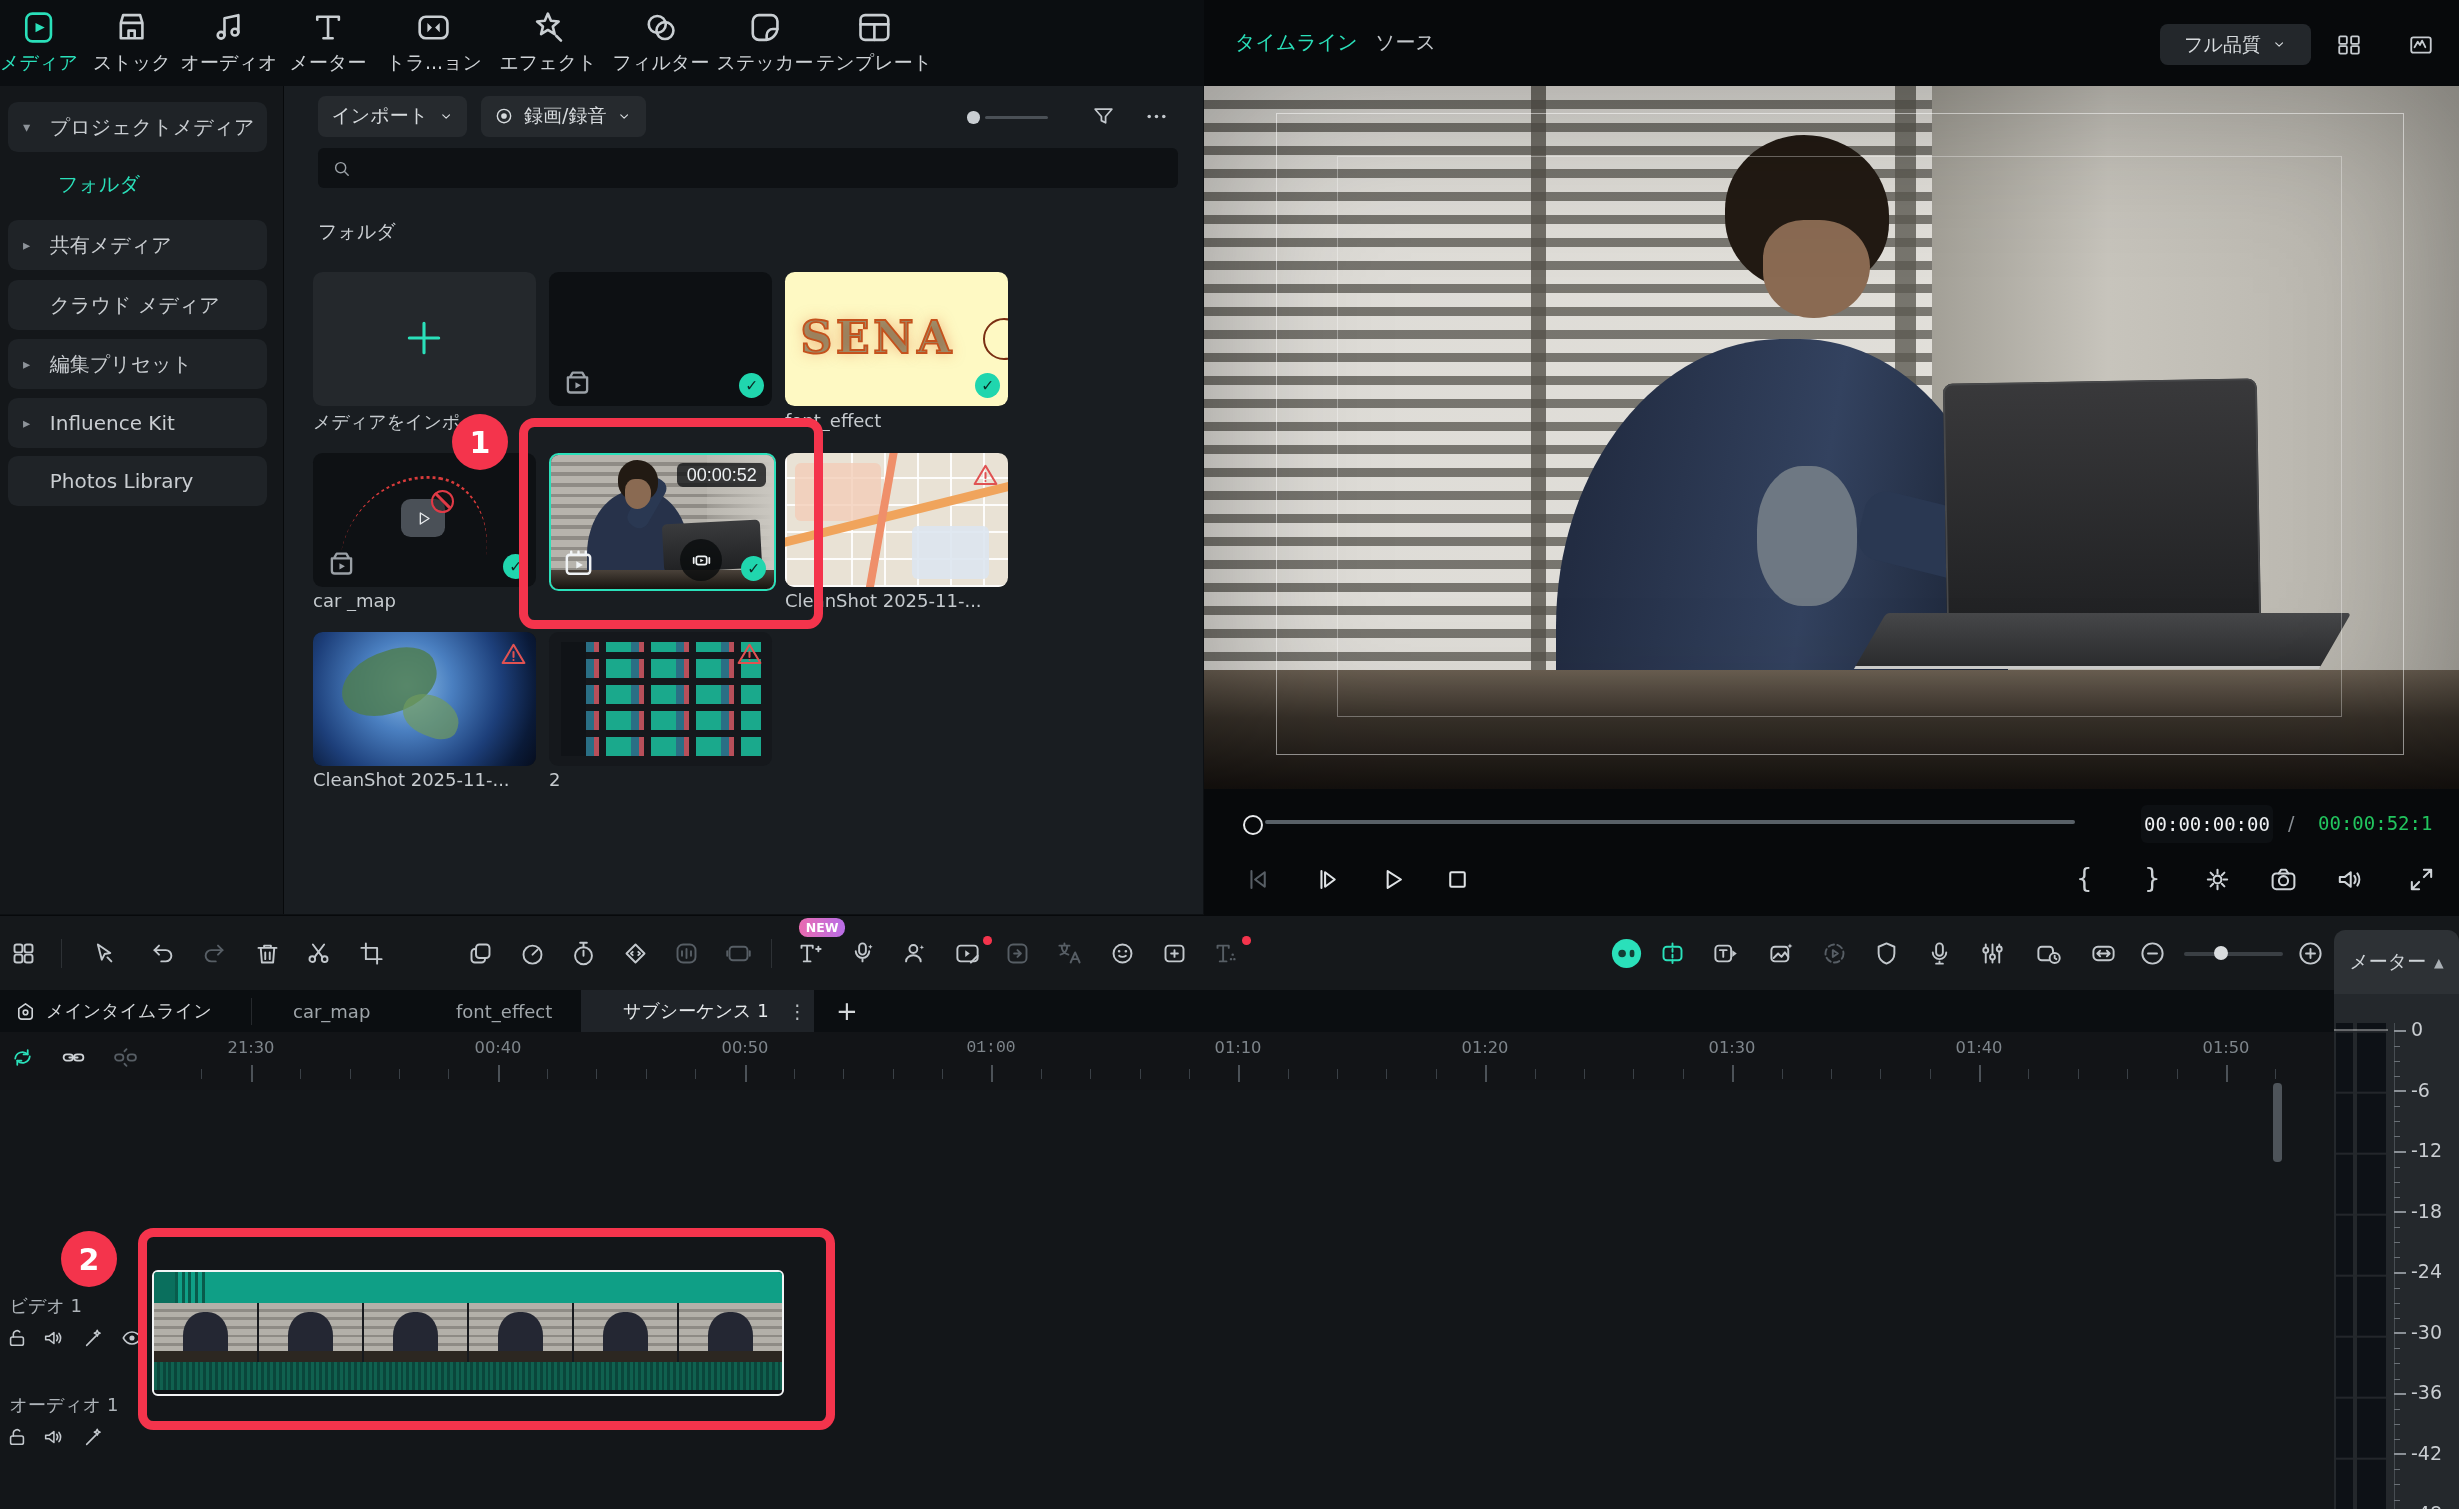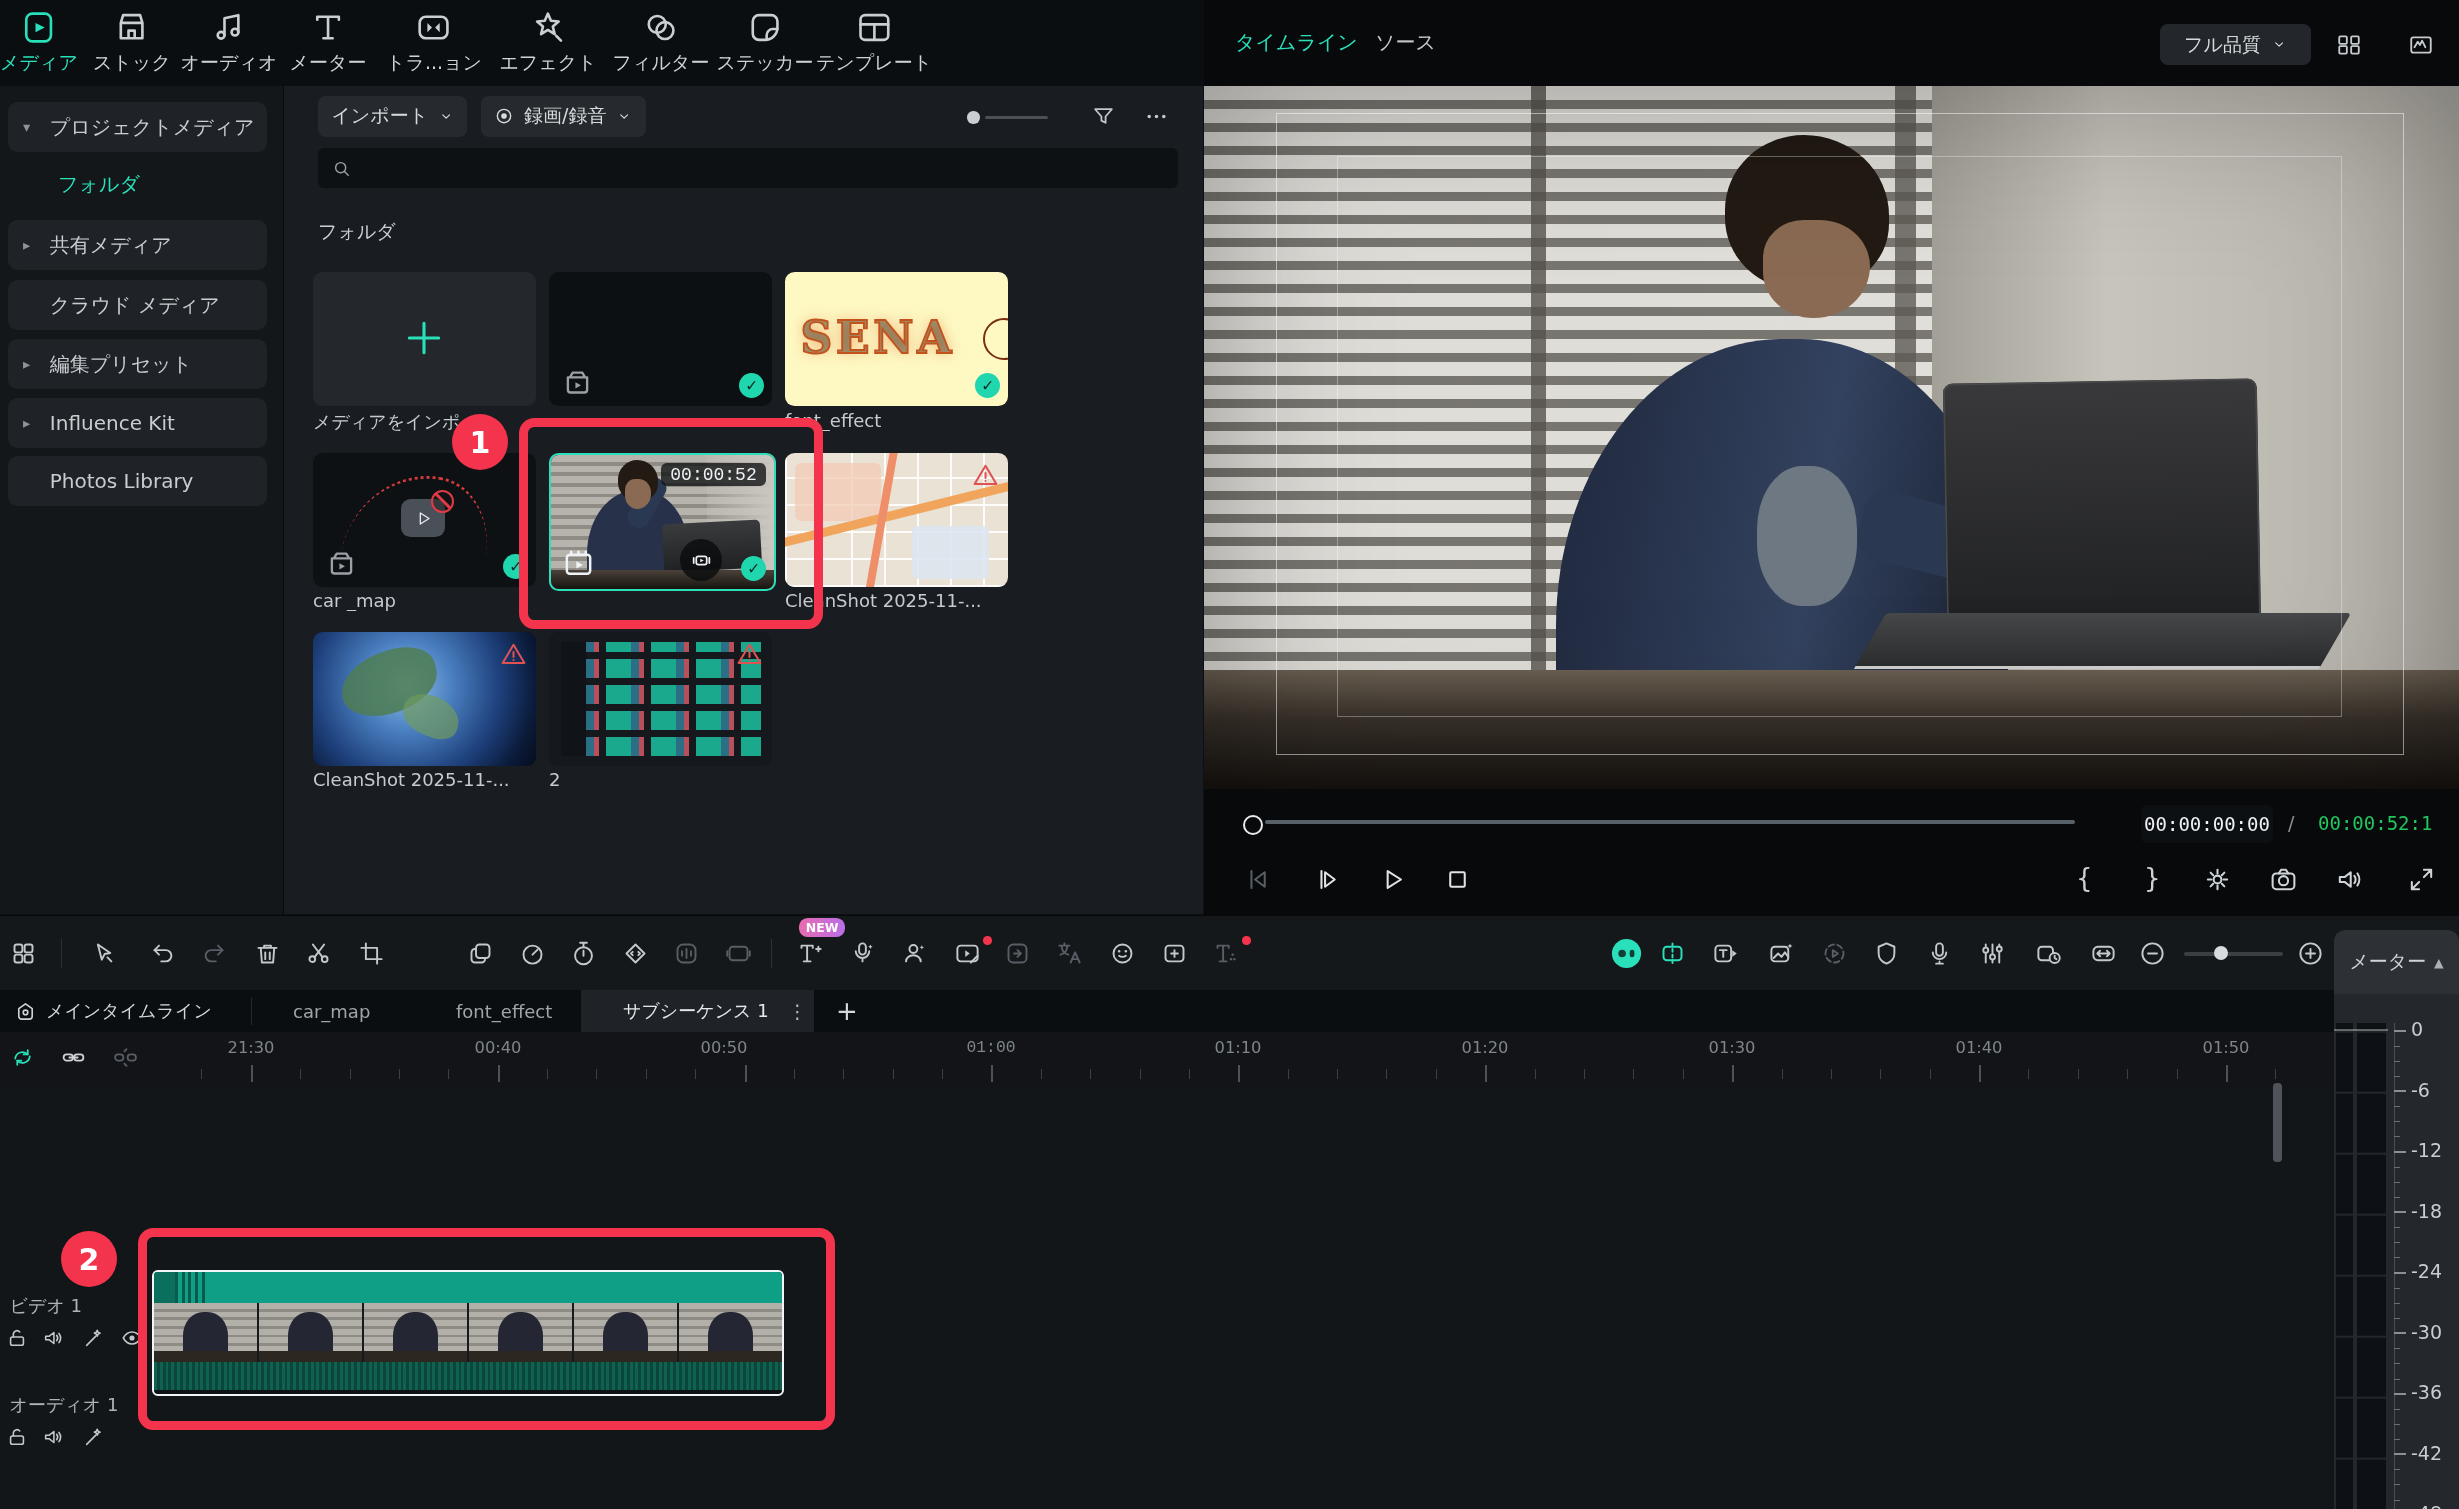--- a/index.html
+++ b/index.html
@@ -34,21 +34,21 @@
   #mp-search input{background:transparent;border:0;outline:0;color:#cdd1d5;font-size:19px;width:100%;font-family:inherit;}
   #mp-search input::placeholder{color:#828990;}
   .mp-section{position:absolute;left:34px;top:133px;font-size:19px;color:#ccd0d4;}
   .tile{position:absolute;width:223px;height:134px;border-radius:9.6px;background:#0f1215;overflow:hidden;}
   .cap{position:absolute;width:223px;font-size:18px;color:#c6cbcf;white-space:nowrap;overflow:hidden;text-overflow:ellipsis;}
   .check-badge{position:absolute;right:7.7px;bottom:7.7px;width:25px;height:25px;border-radius:50%;background:#20d6ae;
                color:#0c2a24;font-size:15.4px;font-weight:bold;display:flex;align-items:center;justify-content:center;}
   .warn-badge{position:absolute;right:7.7px;top:7.7px;width:29px;height:29px;color:#e05252;}
   .tile-mediabox{position:absolute;left:11.5px;bottom:7.7px;width:33px;height:33px;color:#9aa0a6;}
   .dur-badge{position:absolute;top:7.7px;right:7.7px;background:rgba(15,17,19,.78);border-radius:5.8px;padding:1.9px 9.6px;
-             font-family:Liberation Mono, monospace;font-size:18px;color:#eef1f3;}
+             font-family:Liberation Sans, sans-serif;font-size:18px;color:#eef1f3;}
   .sena{position:absolute;left:15.4px;top:40px;font-size:44px;font-weight:bold;letter-spacing:3.8px;color:#17090366;
         -webkit-text-stroke:1.9px #c4521d;text-shadow:0 0 13.4px rgba(225,95,35,.5);font-family:"DejaVu Serif","Liberation Serif",serif;}
   .anno-box{position:absolute;border:9.6px solid #f4344c;border-radius:15.4px;z-index:40;pointer-events:none;}
   .anno-badge{position:absolute;width:56px;height:56px;border-radius:50%;background:#f4344c;color:#fff;z-index:41;
               font-size:30px;font-weight:bold;display:flex;align-items:center;justify-content:center;}
 
   
   .mini-scene{position:absolute;inset:0;background:repeating-linear-gradient(180deg,#b7b4ad 0 6.7px,#8f8c86 6.7px 10.6px);}
   .mini-right{position:absolute;right:0;top:0;width:30%;height:100%;background:linear-gradient(90deg,rgba(205,202,195,.2),#cac7c0);}
   .mini-body{position:absolute;left:16%;top:26%;width:46%;height:80%;background:#27324a;border-radius:48% 46% 10% 10%/60% 58% 8% 8%;}
@@ -902,21 +902,21 @@
       </svg>
     <svg class="ic ruler-ic" style="left:61px;color:#d0d4d8" viewBox="0 0 26 26" width="25" height="25">
         <use href="#i-link"></use>
       </svg>
     <svg class="ic ruler-ic dim" style="left:113px" viewBox="0 0 26 26" width="25" height="25">
         <use href="#i-unlink"></use>
       </svg>
     <div id="ruler-ticks">
         <div class="ruler-lab" style="left: 251px;">21:30</div>
         <div class="ruler-lab" style="left: 498px;">00:40</div>
-        <div class="ruler-lab" style="left: 724px;">00:50</div>
+        <div class="ruler-lab" style="left: 745px;">00:50</div>
         <div class="ruler-lab" style="left: 991px; font-family: Liberation Mono, monospace;">01:00</div>
         <div class="ruler-lab" style="left: 1238px;">01:10</div>
         <div class="ruler-lab" style="left: 1485px;">01:20</div>
         <div class="ruler-lab" style="left: 1732px;">01:30</div>
         <div class="ruler-lab" style="left: 1979px;">01:40</div>
         <div class="ruler-lab" style="left: 2226px;">01:50</div>
         <div class="tick-minor" style="left: 201px;"></div>
         <div class="tick-major" style="left: 251px;"></div>
         <div class="tick-minor" style="left: 300px;"></div>
         <div class="tick-minor" style="left: 350px;"></div>

